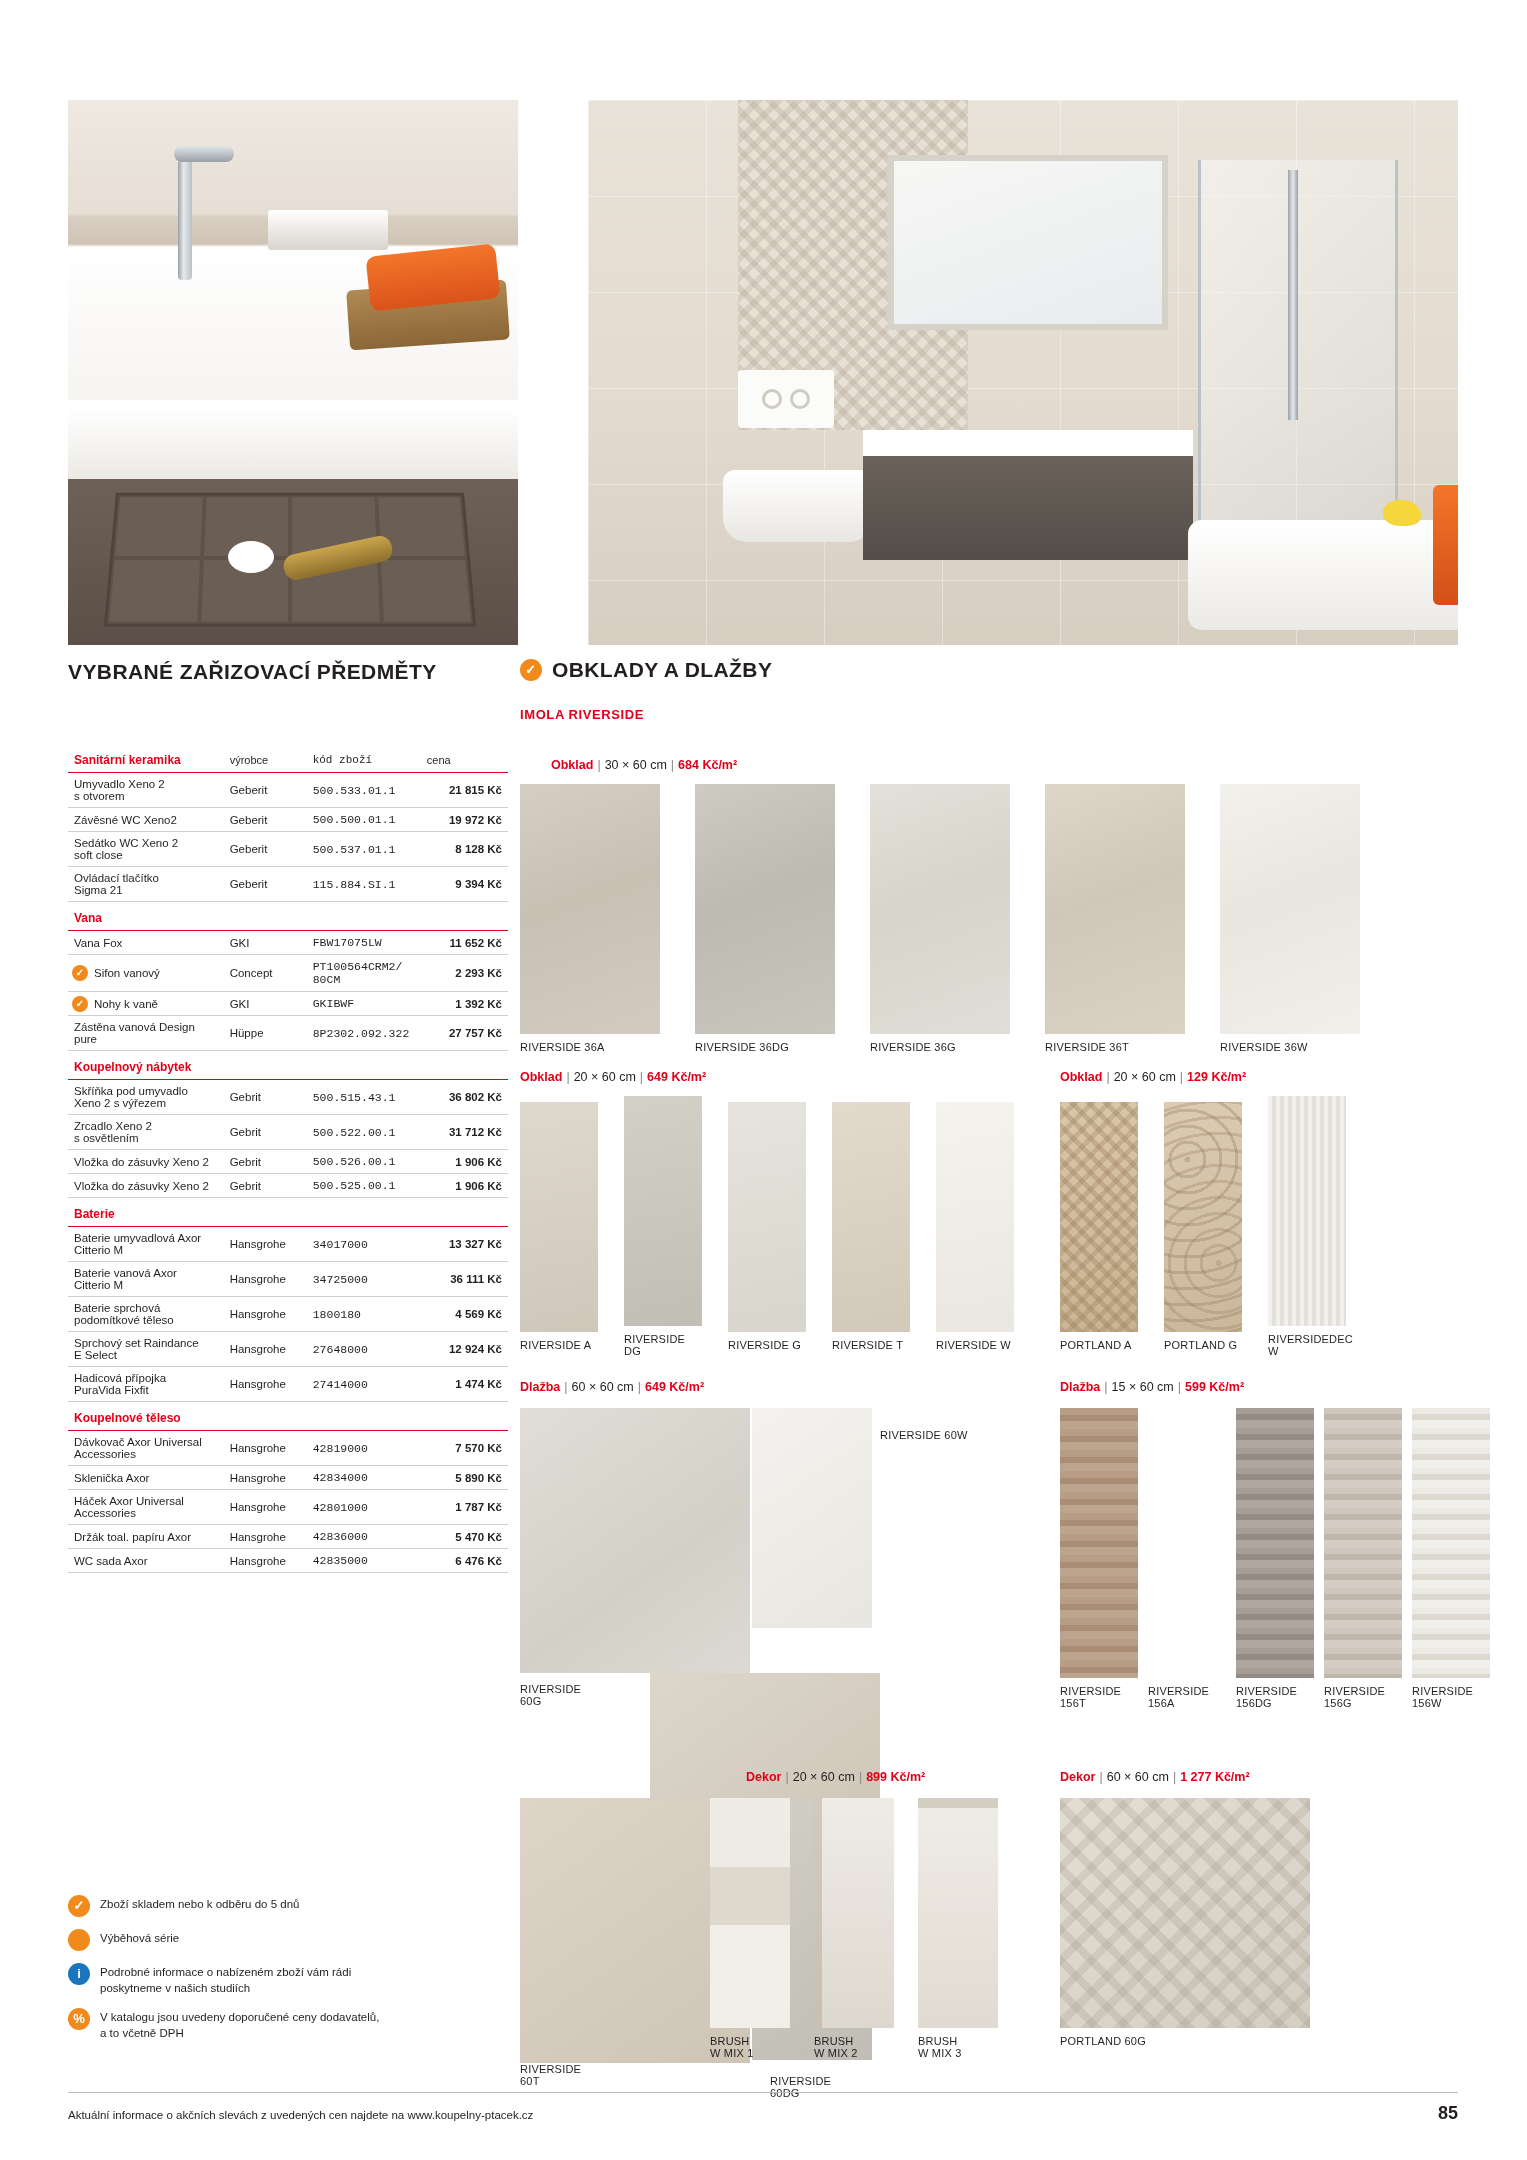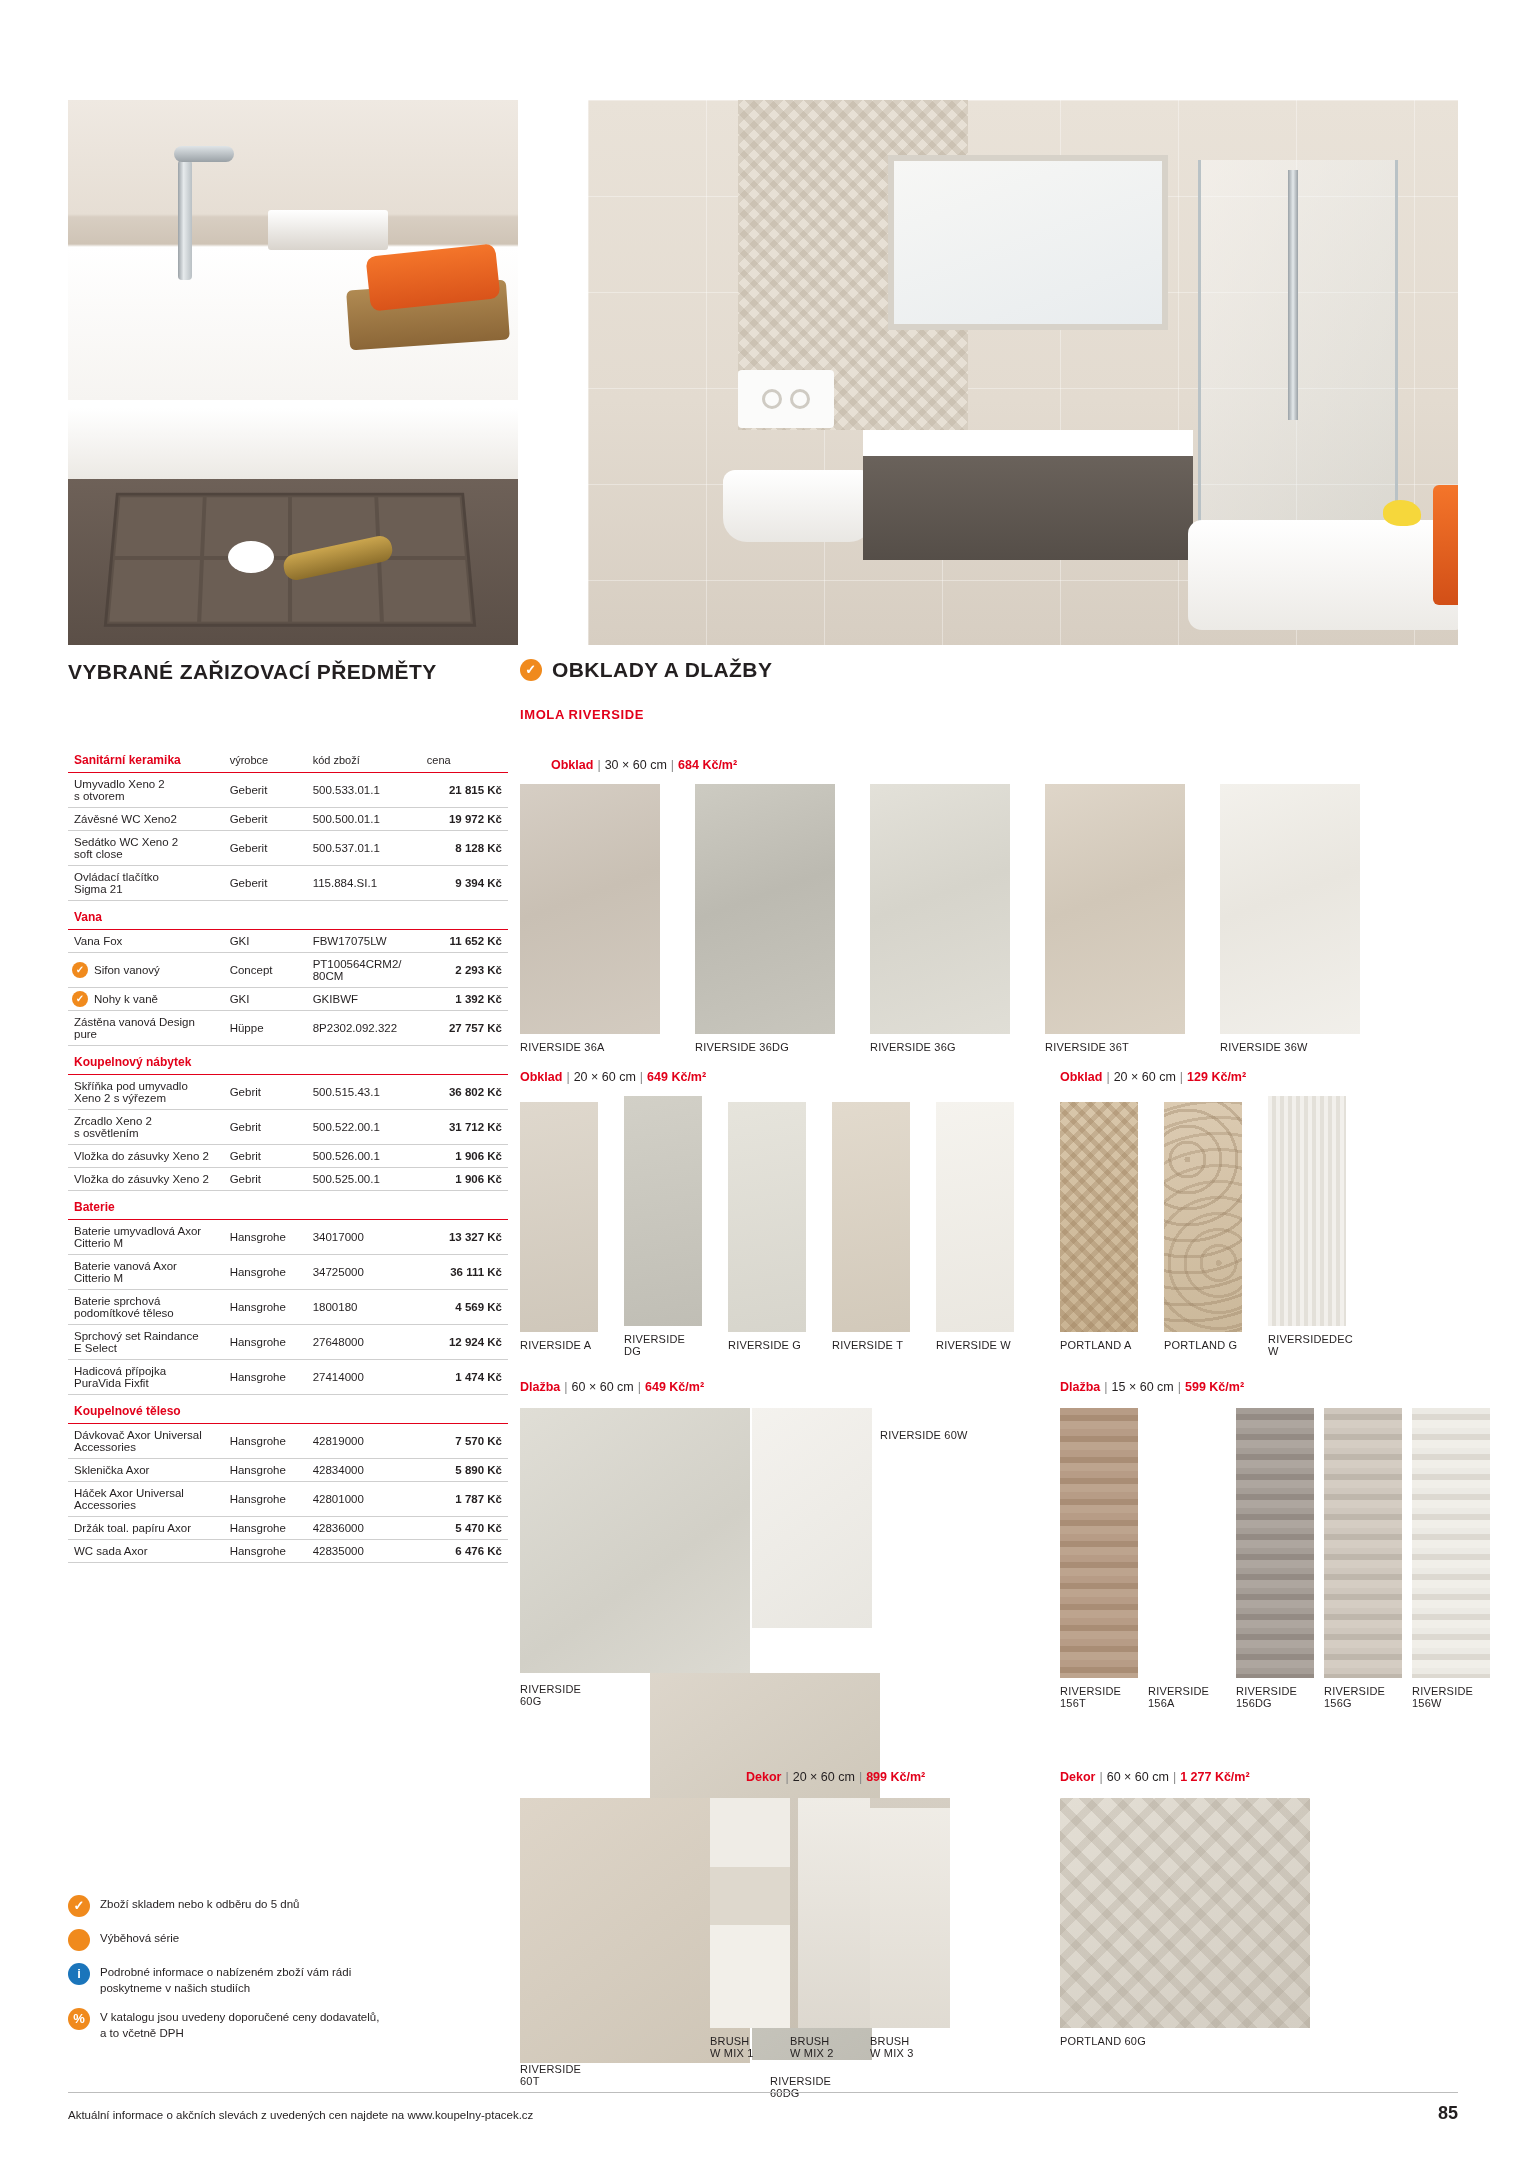--- a/index.html
+++ b/index.html
@@ -160,21 +160,21 @@
   
   .tables { position:absolute; left:68px; top:748px; width:440px; }
   .tbl { width:440px; border-collapse:collapse; margin-bottom:4px; }
   .tbl td, .tbl th { font-size:11.5px; padding:5px 6px; vertical-align:middle; }
   .tbl th { font-weight:normal; text-align:left; color:#231f20; font-size:11px; }
   .hdr-row th { border-bottom:1px solid #e2001a; color:#231f20; }
   .hdr-row th.red { color:#e2001a; font-weight:bold; font-size:12px; }
   .tbl tbody tr.data td { border-bottom:1px solid #cfcfcf; }
   .c-name { width:150px; }
   .c-maker { width:80px; }
-  .c-code { width:110px; }
+  .c-code { width:110px;font-family:Liberation Mono, monospace; }
   .c-price { width:84px; text-align:right; font-weight:bold; }
   td.with-icon { position:relative; padding-left:26px; }
   td.with-icon .ic { position:absolute; left:4px; top:50%; transform:translateY(-50%); }
   .mini-ic {
     display:inline-block; width:16px; height:16px; border-radius:50%;
     background:#f08a1d; color:#fff; font-size:10px; line-height:16px; text-align:center; font-weight:bold;
   }
 
   
   .legend { position:absolute; left:68px; top:1895px; width:440px; }
@@ -624,21 +624,21 @@
         <div>
           <div class="tile t-wood4" style="width: 78px; height: 270px;"></div>
           <div class="sw-cap" style="width: 78px;">RIVERSIDE<br>156G</div>
         </div>
         <div>
           <div class="tile t-wood5" style="width: 78px; height: 270px;"></div>
           <div class="sw-cap" style="width: 78px;">RIVERSIDE<br>156W</div>
         </div>
       </div>
       <div class="grp-label" style="position: absolute; left: 190px; top: 1030px; padding-left: 36px;"><b>Dekor</b><span class="sep">|</span><span>20 × 60 cm</span><span class="sep">|</span><b>899 Kč/m²</b></div>
-      <div style="position: absolute; left: 190px; top: 1058px; display: flex; gap: 0;">
+      <div style="position: absolute; left: 190px; top: 1058px; display: flex; gap: 24px;">
         <div>
           <div class="tile t-brush1" style="width: 80px; height: 230px;"></div>
           <div class="sw-cap" style="width: 80px;">BRUSH<br>W MIX 1</div>
         </div>
         <div>
           <div class="tile t-brush2" style="width: 80px; height: 230px;"></div>
           <div class="sw-cap" style="width: 80px;">BRUSH<br>W MIX 2</div>
         </div>
         <div>
           <div class="tile t-brush3" style="width: 80px; height: 230px;"></div>

